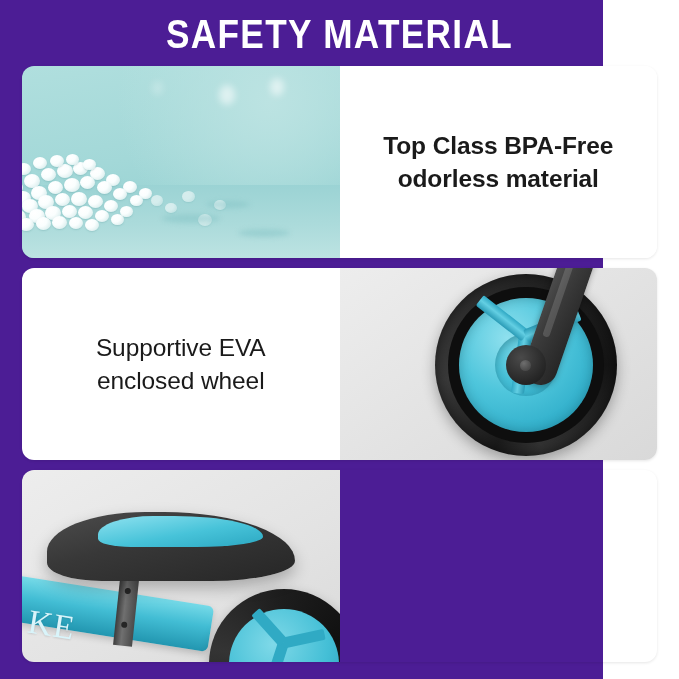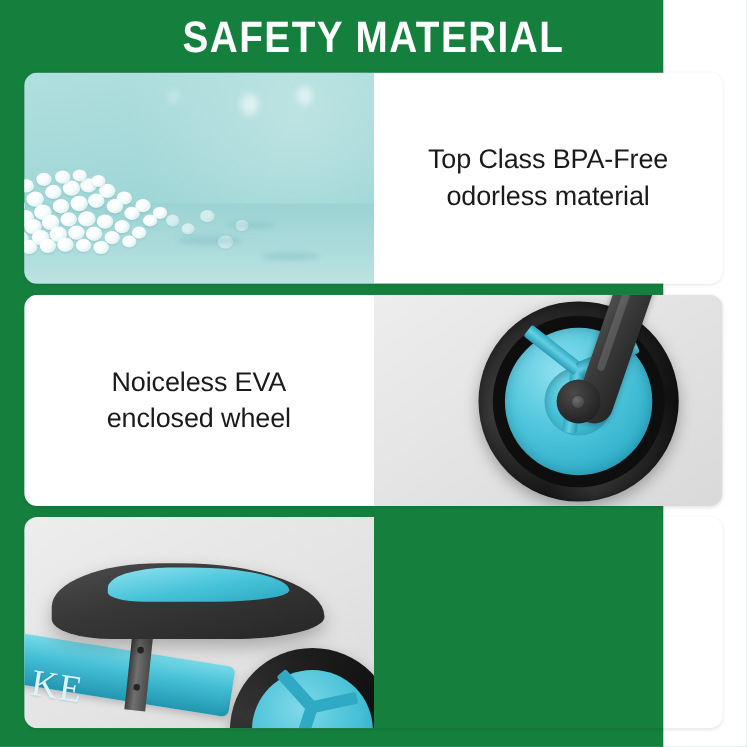--- a/index.html
+++ b/index.html
@@ -11,21 +11,21 @@
     width: 679px;
     height: 679px;
     overflow: hidden;
     font-family: "Liberation Sans", sans-serif;
   }
 
   #infographic {
     position: relative;
     width: 603px;
     height: 679px;
-    background: #15803d;
+    background: #4c1d95;
     box-sizing: border-box;
   }
 
   
   .title {
     position: absolute;
     left: 0;
     top: 12px;
     width: 679px;
     text-align: center;
@@ -45,21 +45,21 @@
   .panel {
     position: absolute;
     left: 22px;
     width: 635px;
     height: 192px;
     border-radius: 12px;
     overflow: hidden;
     display: flex;
     box-shadow: 0 1px 3px rgba(0,0,0,0.10);
   }
-  .panel-1 { top: 66px; }
+  .panel-1 { top: 66px; font-weight: bold; }
   .panel-2 { top: 268px; }
   .panel-3 { top: 470px; }
 
   .half {
     position: relative;
     width: 50%;
     height: 100%;
     overflow: hidden;
   }
 
@@ -391,21 +391,21 @@
 
       <div class="caption">Top Class BPA-Free
 odorless material</div>
     </div>
   </div>
 
   <div class="panel panel-2">
 
     <div class="half text-half">
 
-      <div class="caption">Noiceless EVA
+      <div class="caption">Supportive EVA
 enclosed wheel</div>
     </div>
 
     <div class="half img-half scene-wheel">
       <div class="wheel-wrap">
         <div class="tire">
           <div class="tire-inner"></div>
         </div>
         <div class="rim">
           <div class="rim-dish">

